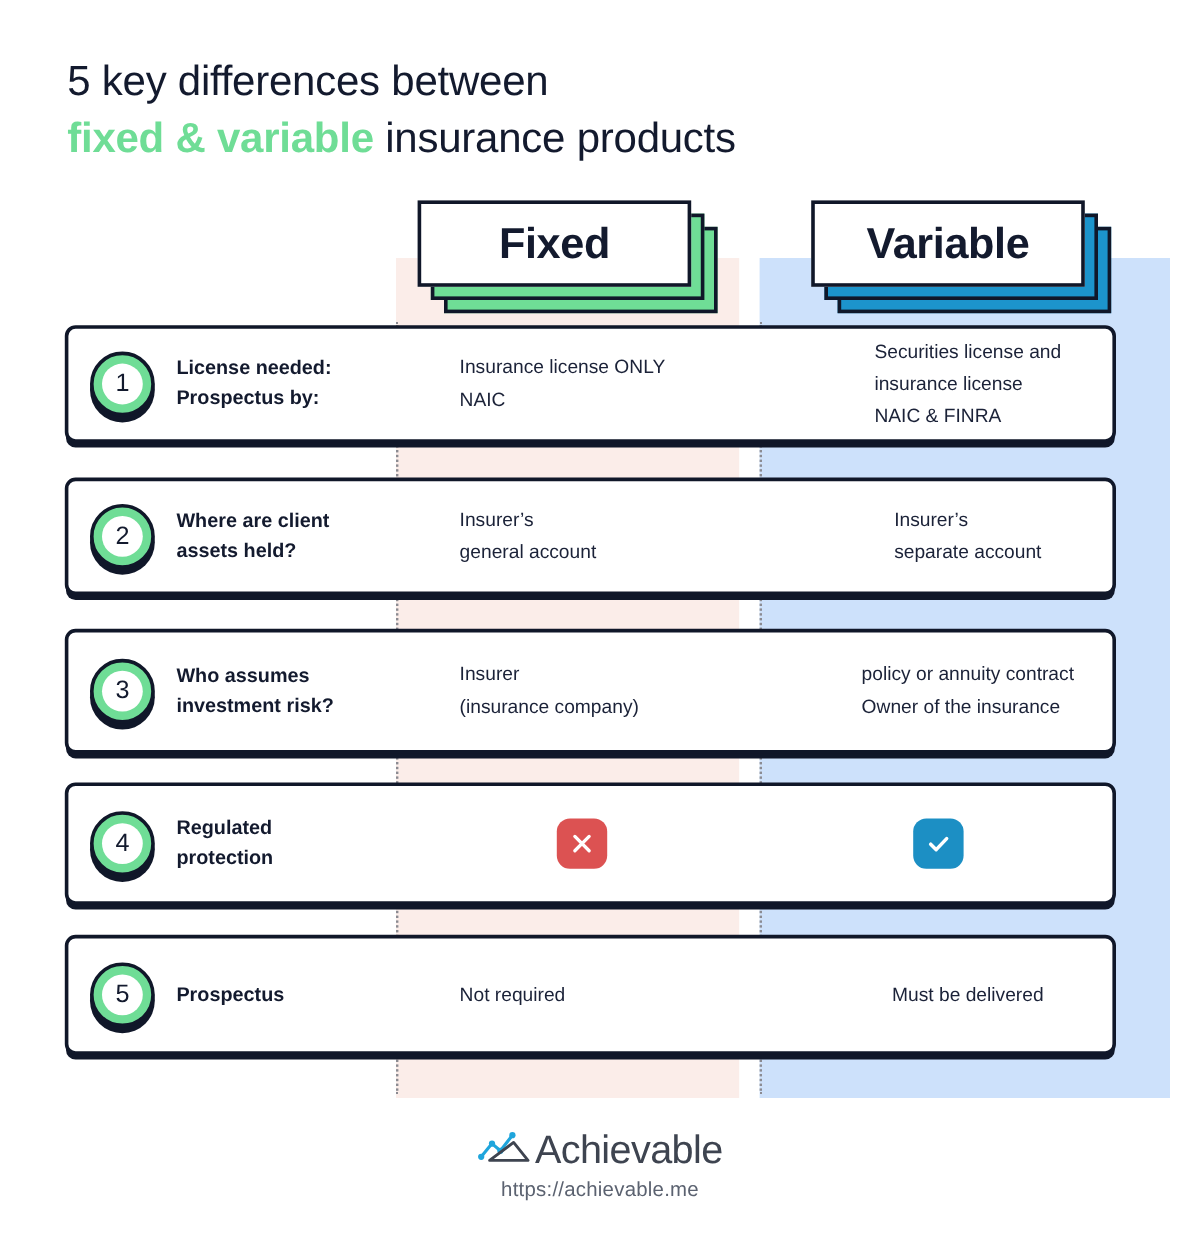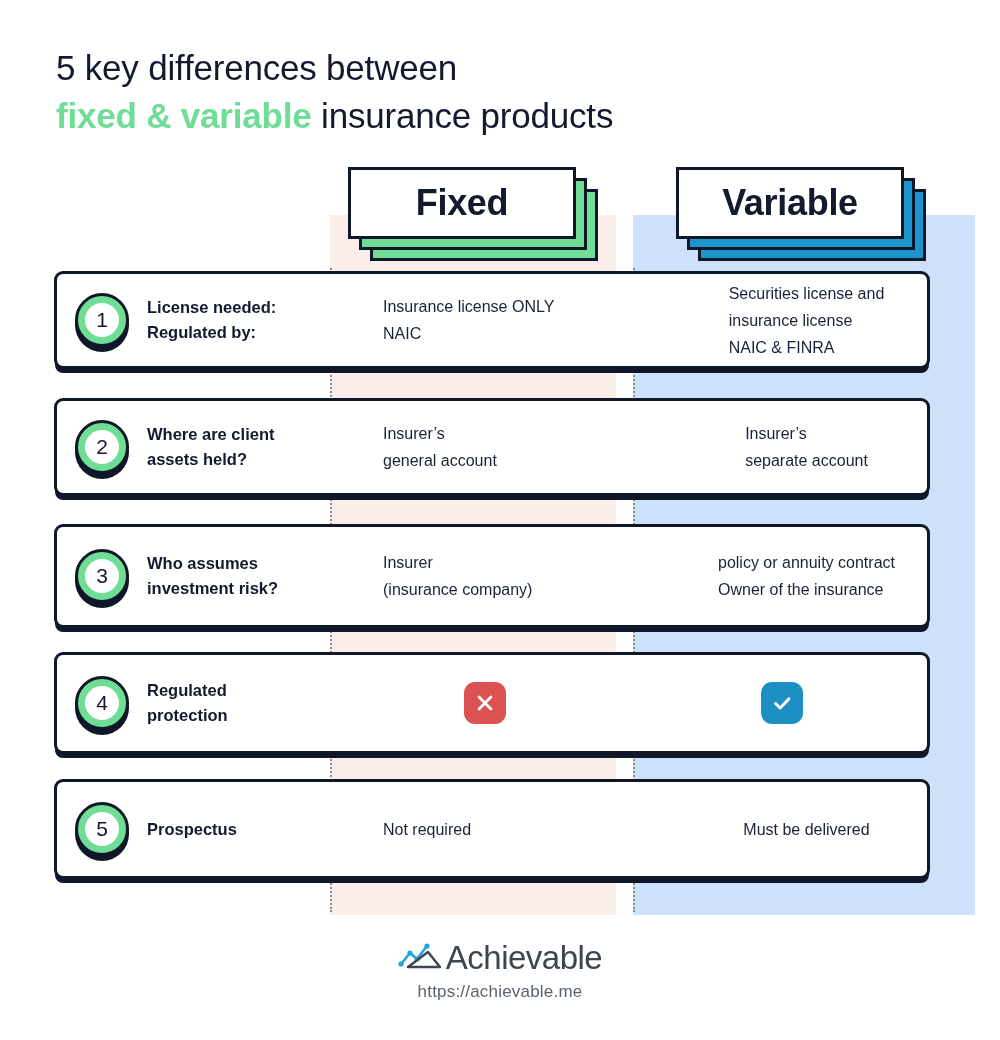--- a/index.html
+++ b/index.html
@@ -275,21 +275,21 @@
 <div class="row r1">
   <div class="cell-label">
     <div class="badge">
       <div class="shadow"></div>
       <div class="ring">
         <div class="inner">1</div>
       </div>
     </div>
     <div>
       <div class="label-text">License needed:</div>
-      <div class="label-text">Regulated by:</div>
+      <div class="label-text">Prospectus by:</div>
     </div>
   </div>
   <div class="cell-fixed">
     <div>
       <div class="value-text">Insurance license ONLY</div>
       <div class="value-text">NAIC</div>
     </div>
   </div>
   <div class="cell-variable">
     <div>

